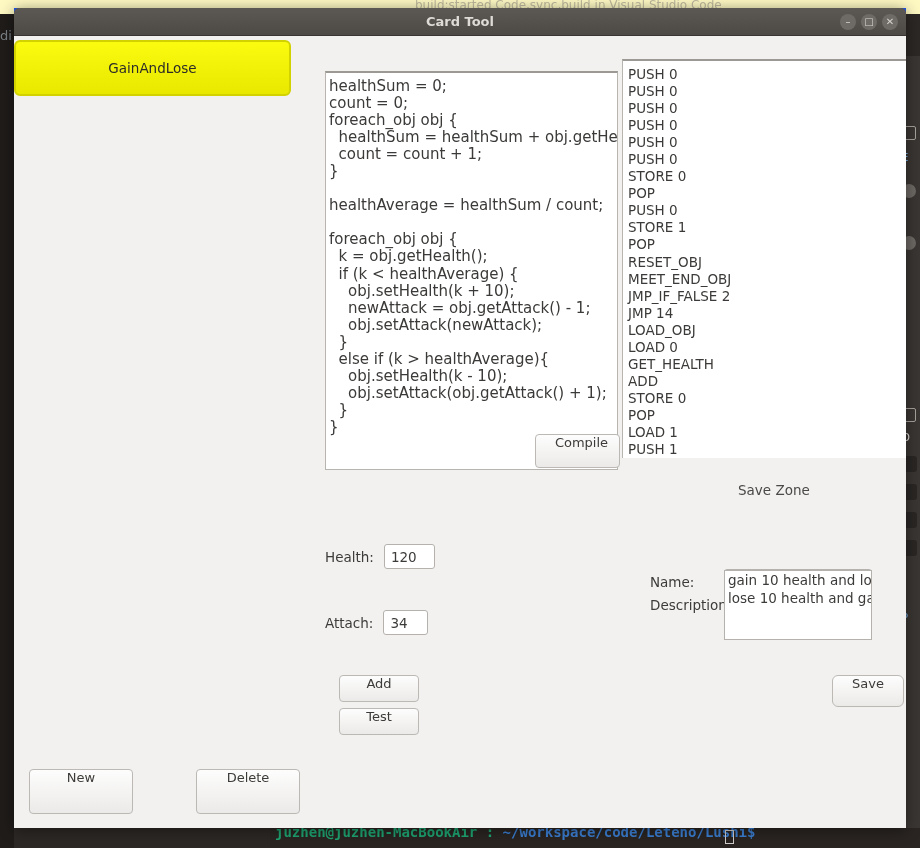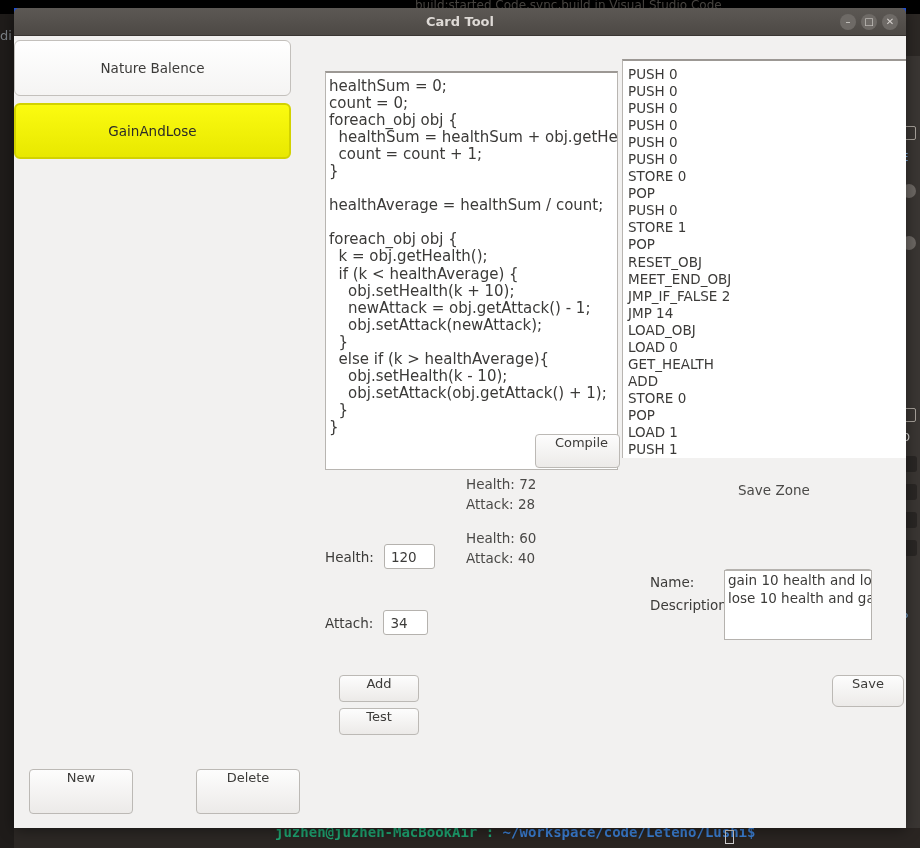--- a/index.html
+++ b/index.html
@@ -15,21 +15,21 @@
   #desktop {
     position: relative;
     width: 920px;
     height: 848px;
     background: #2c2825;
   }
   .bg-topbar {
     position: absolute;
     left: 0; top: 0;
     width: 920px; height: 14px;
-    background: #000000;
+    background: #fef9c3;
     overflow: hidden;
   }
   .bg-topbar-text {
     position: absolute;
     left: 415px; top: -2px;
     font-size: 12px;
     color: #8c867f;
     white-space: nowrap;
     opacity: .55;
   }
@@ -379,23 +379,20 @@
           </div>
         <div class="win-btn">
             <span>✕</span>
           </div>
       </div>
     </div>
 
     <div class="client">
 
       <div id="card-list">
-        <div class="card-item">
-          <span>Nature Balence</span>
-        </div>
         <div class="card-item selected">
           <span>GainAndLose</span>
         </div>
       </div>
 
       <div id="code-editor">
         <pre>healthSum = 0;
 count = 0;
 foreach_obj obj {
   healthSum = healthSum + obj.getHealth();
@@ -442,30 +439,20 @@
 POP
 LOAD 1
 PUSH 1
 ADD</pre>
       </div>
 
       <div class="btn" id="compile-button">
         <span>Compile</span>
       </div>
 
-      <div id="test-results">
-        <div class="group">
-          <div>Health: 72</div>
-          <div>Attack: 28</div>
-        </div>
-        <div class="group">
-          <div>Health: 60</div>
-          <div>Attack: 40</div>
-        </div>
-      </div>
 
       <div class="field-row" id="health-row">
         <span class="field-label">Health:</span>
         <input class="text-input" id="health-input" type="text" value="120" style="">
       </div>
 
       <div class="field-row" id="attach-row">
         <span class="field-label">Attach:</span>
         <input class="text-input" id="attach-input" type="text" value="34" style="">
       </div>

